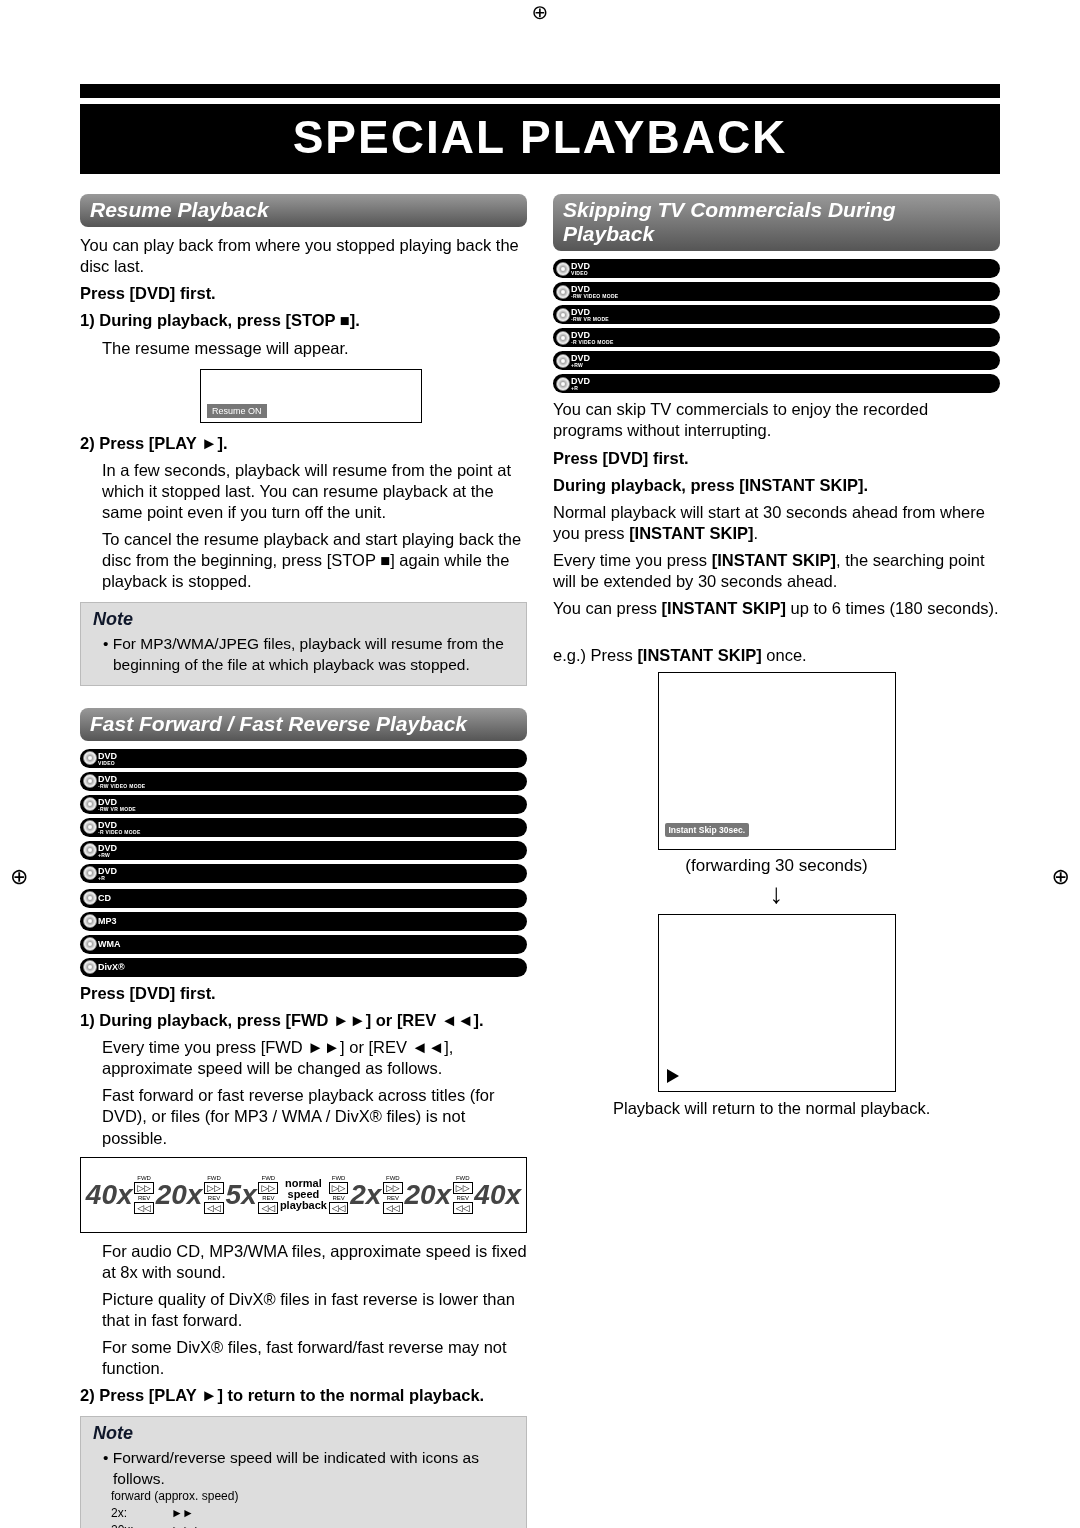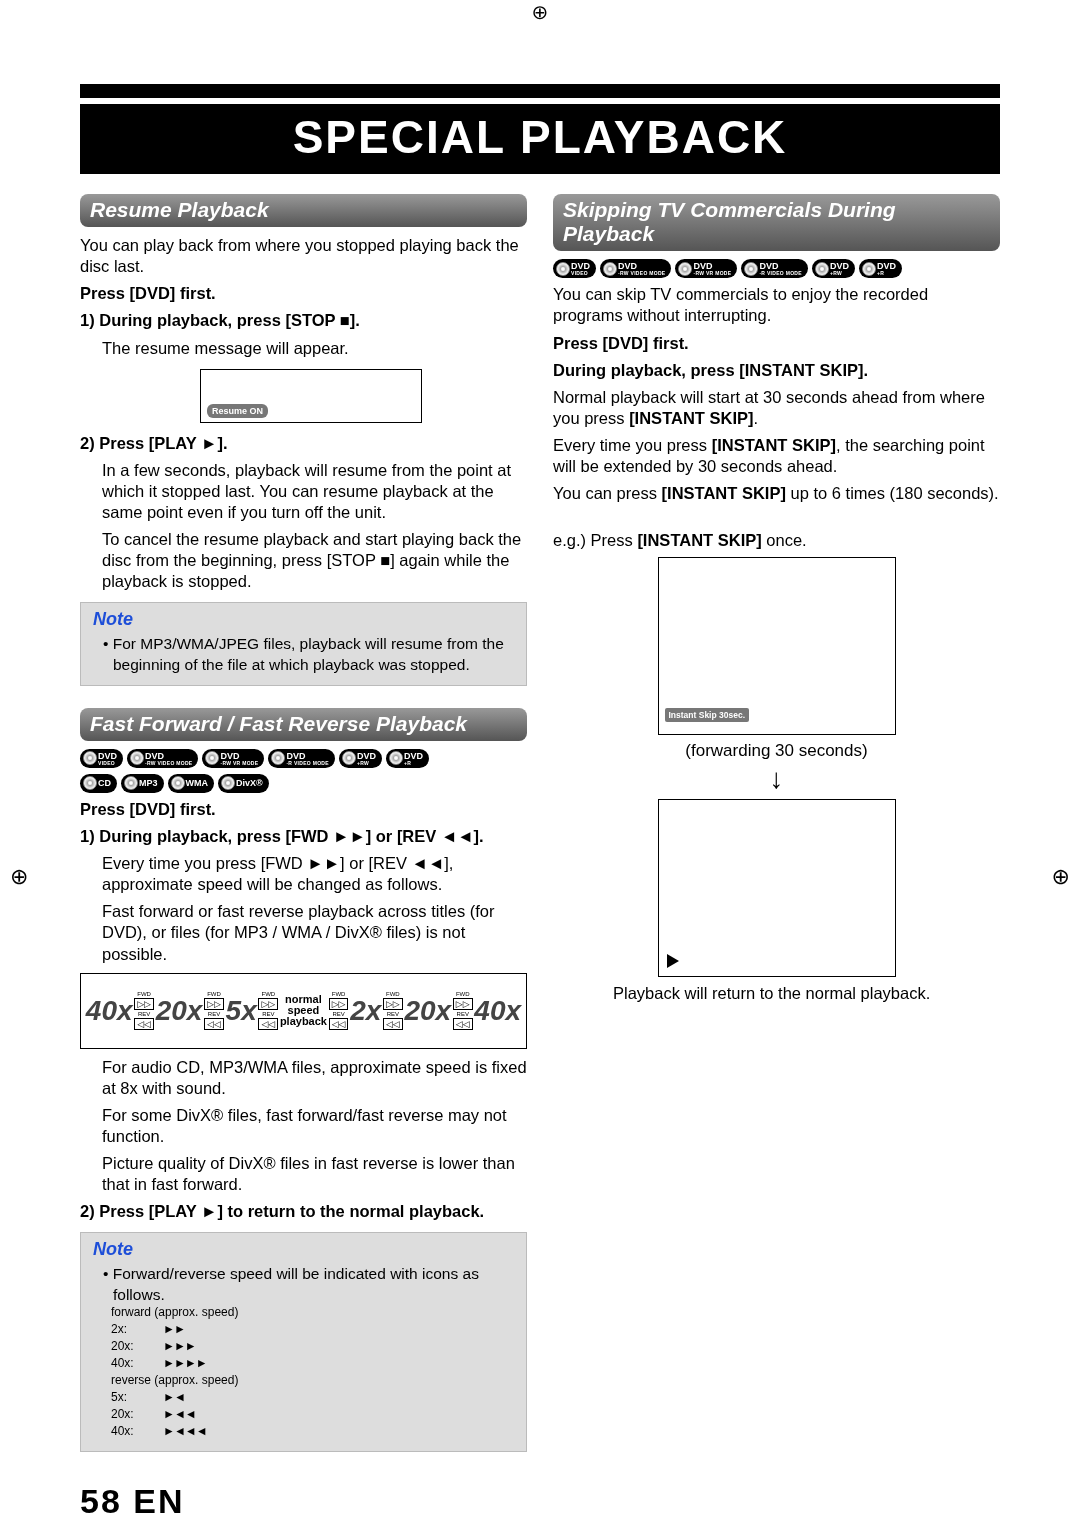--- a/index.html
+++ b/index.html
@@ -63,34 +63,34 @@
     margin: 10px auto 10px 120px;
     position: relative;
   }
   .resume-label {
     position: absolute;
     left: 6px;
     bottom: 4px;
     background: #777;
     color: #fff;
     font-size: 9px;
-    font-weight: bold;
+    font-weight: normal;
     padding: 2px 5px;
-    border-radius: 6px;
+    border-radius: 0;
   }
   .note-box {
     background: #ddd;
     border: 1px solid #bbb;
     padding: 6px 12px 10px;
     margin-top: 10px;
   }
   .note-title {
     font-style: italic;
     font-weight: bold;
-    color: #1d4ed8;
+    color: #0f172a;
     font-size: 18px;
     margin-bottom: 4px;
   }
   .note-box ul {
     margin: 0;
     padding-left: 10px;
     list-style: none;
   }
   .note-box li {
     font-size: 15.5px;
@@ -99,20 +99,21 @@
     padding-left: 10px;
   }
   .note-box li::before {
     content: "• ";
   }
   .disc-row {
     display: flex;
     flex-wrap: wrap;
     gap: 4px;
     margin: 6px 0;
+    flex-direction: column;
   }
   .disc-badge {
     background: #000;
     color: #fff;
     border-radius: 14px;
     font-size: 9px;
     font-weight: bold;
     padding: 3px 6px 2px 18px;
     position: relative;
     white-space: nowrap;
@@ -167,21 +168,21 @@
     width:0;height:0;border-top:7px solid transparent;border-bottom:7px solid transparent;
     border-left:12px solid #000;
   }
   .center-col{text-align:center;font-size:17px;margin:4px 0;}
   .down-arrow{
     font-size:28px;text-align:center;line-height:1;
   }
   .speed-table{
     font-size:12px;
   }
-  .speed-table .row{display:flex;align-items:center;gap:12px;margin:3px 0 3px 18px;}
+  .speed-table .row{display:flex;align-items:center;gap:20px;margin:3px 0 3px 18px;}
   .speed-table .row .lbl{width:40px;}
   .ficon{letter-spacing:-1px;}
   .page-num{
     font-size:34px;font-weight:bold;letter-spacing:2px;color:#000;
   }
   .side-registration{
     position:absolute;top:780px;font-size:22px;
   }
   .side-left{left:-70px;}
   .side-right{right:-70px;}
@@ -290,22 +291,22 @@
         <span class="swbox">
             <span>FWD</span>
             <span class="fr">▷▷</span>
             <span>REV</span>
             <span class="fr">◁◁</span>
           </span>
         <span class="sp">40x</span>
       </div>
 
       <div class="body-text indent">For audio CD, MP3/WMA files, approximate speed is fixed at 8x with sound.</div>
+      <div class="body-text indent">Picture quality of DivX® files in fast reverse is lower than that in fast forward.</div>
       <div class="body-text indent">For some DivX® files, fast forward/fast reverse may not function.</div>
-      <div class="body-text indent">Picture quality of DivX® files in fast reverse is lower than that in fast forward.</div>
       <div class="body-text bold">2) Press [PLAY ►] to return to the normal playback.</div>
 
       <div class="note-box">
         <div class="note-title">Note</div>
         <ul>
             <li>Forward/reverse speed will be indicated with icons as follows.</li>
           </ul>
         <div class="speed-table">
           <div style="margin-left:18px">forward (approx. speed)</div>
           <div class="row">

